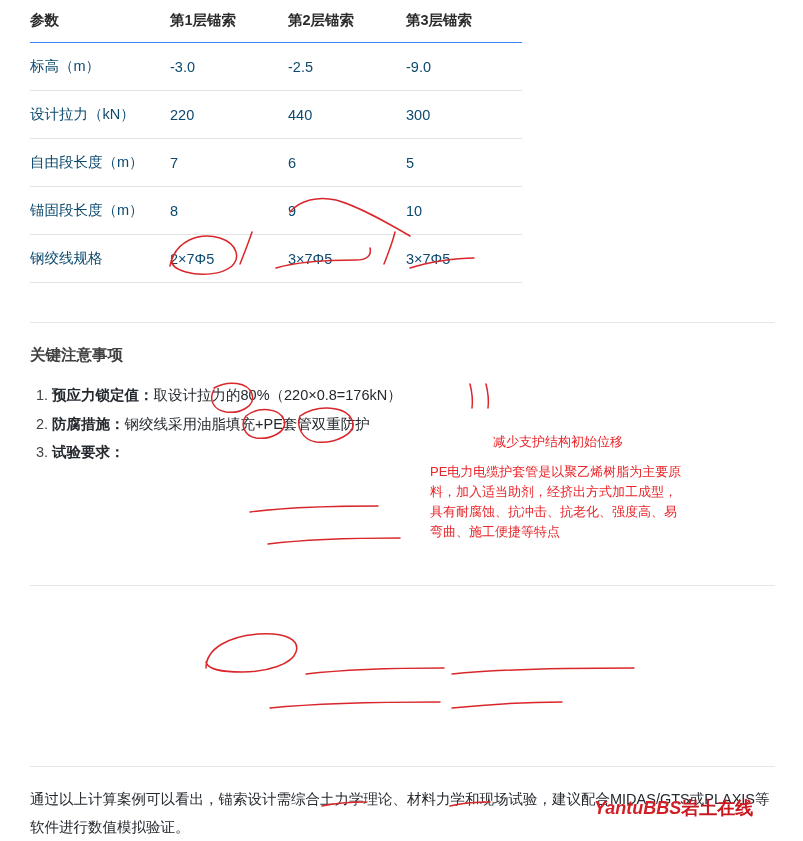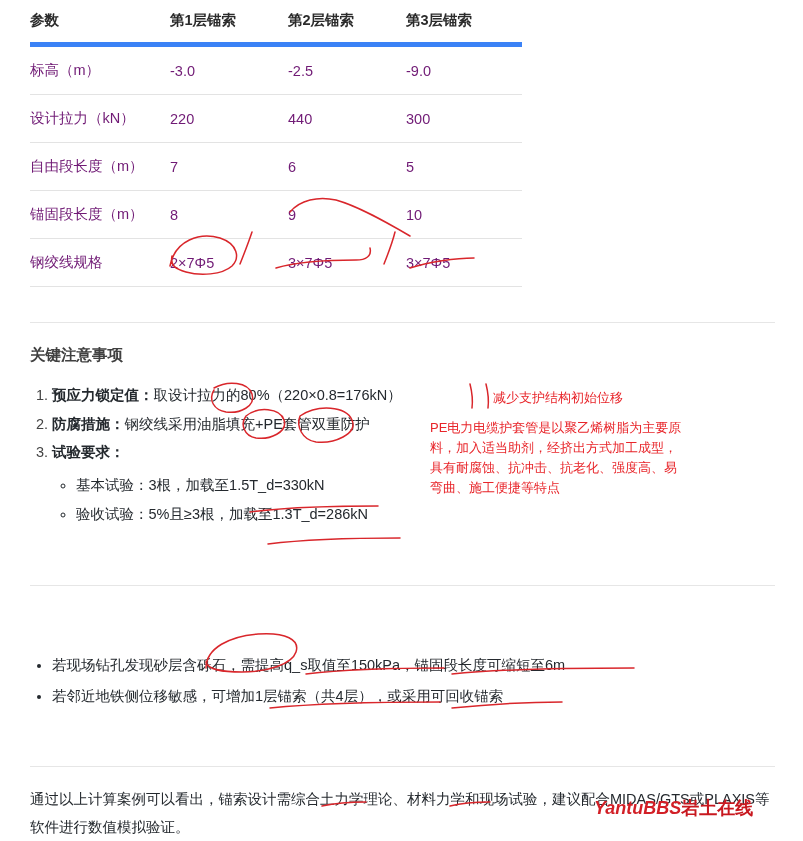--- a/index.html
+++ b/index.html
@@ -19,29 +19,29 @@
   table.params {
     border-collapse: collapse;
     width: 492px;
     margin: 0 0 0 30px;
     font-size: 14.5px;
   }
   table.params th {
     text-align: left;
     font-weight: bold;
     padding: 11px 8px 12px 0;
-    border-bottom: 5px solid #3b82f6;
+    border-bottom: 1px solid #3b82f6;
     color: #2b2b2b;
     font-size: 14.5px;
   }
   table.params td {
     text-align: left;
     padding: 14px 8px 14px 0;
     border-bottom: 1px solid #e3e3e3;
-    color: #701a75;
+    color: #0c4a6e;
     font-size: 14.5px;
   }
   table.params tr:last-child td { border-bottom: 1px solid #e3e3e3; }
   table.params col.c0 { width: 140px; }
   table.params col.c1 { width: 118px; }
   table.params col.c2 { width: 118px; }
   table.params col.c3 { width: 116px; }
 
   
   .hr {
@@ -97,20 +97,21 @@
   #adjust-block { position: absolute; left: 30px; top: 615px; width: 700px; }
   #adjust-list { position: absolute; left: 30px; top: 650px; width: 720px; }
   #footer-block { position: absolute; left: 30px; top: 785px; width: 745px; }
 
   
   .annot-red {
     position: absolute;
     color: #e8252a;
     font-size: 13px;
     line-height: 1.55;
+    margin-top: 44px;
   }
   #annot-reduce { left: 493px; top: 388px; width: 200px; }
   #annot-pe { left: 430px; top: 418px; width: 252px; }
 
   
   svg.ink {
     position: absolute;
     left: 0; top: 0;
     width: 803px; height: 841px;
     pointer-events: none;
@@ -194,44 +195,30 @@
   <div id="notes-list">
     <ol class="notes">
       <li>
         <span class="b">预应力锁定值：</span><span>取设计拉力的80%（220×0.8=176kN）</span>
       </li>
       <li>
         <span class="b">防腐措施：</span><span>钢绞线采用油脂填充+PE套管双重防护</span>
       </li>
       <li>
         <span class="b">试验要求：</span><span></span>
-        <ul class="sub">
-          <li>
-            <span>基本试验：</span><span>3根，加载至1.5T_d=330kN</span>
-          </li>
-          <li>
-            <span>验收试验：</span><span>5%且≥3根，加载至1.3T_d=286kN</span>
-          </li>
-        </ul>
       </li>
     </ol>
   </div>
 
   <div class="annot-red" id="annot-reduce">减少支护结构初始位移</div>
   <div class="annot-red" id="annot-pe">PE电力电缆护套管是以聚乙烯树脂为主要原料，加入适当助剂，经挤出方式加工成型，具有耐腐蚀、抗冲击、抗老化、强度高、易弯曲、施工便捷等特点</div>
 
   <hr class="hr" id="hr2">
 
 
-  <div id="adjust-list">
-    <ul class="adjust">
-      <li>若现场钻孔发现砂层含砾石，需提高q_s取值至150kPa，锚固段长度可缩短至6m</li>
-      <li>若邻近地铁侧位移敏感，可增加1层锚索（共4层），或采用可回收锚索</li>
-    </ul>
-  </div>
 
   <hr class="hr" id="hr3">
 
   <div id="footer-block">
     <div class="footer-text">通过以上计算案例可以看出，锚索设计需综合土力学理论、材料力学和现场试验，建议配合MIDAS/GTS或PLAXIS等软件进行数值模拟验证。</div>
   </div>
 
   <svg class="ink" viewBox="0 0 803 841">
     <g stroke="#d9262b" fill="none" stroke-width="1.5" stroke-linecap="round" stroke-linejoin="round">
 

